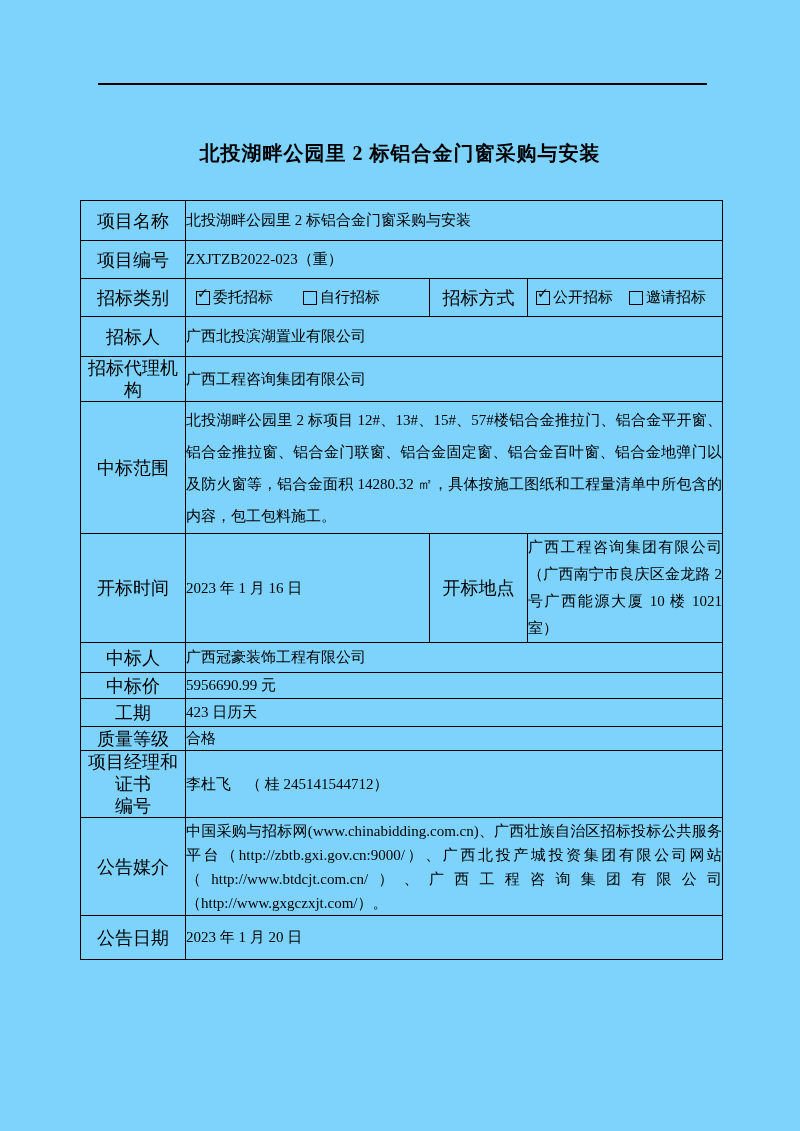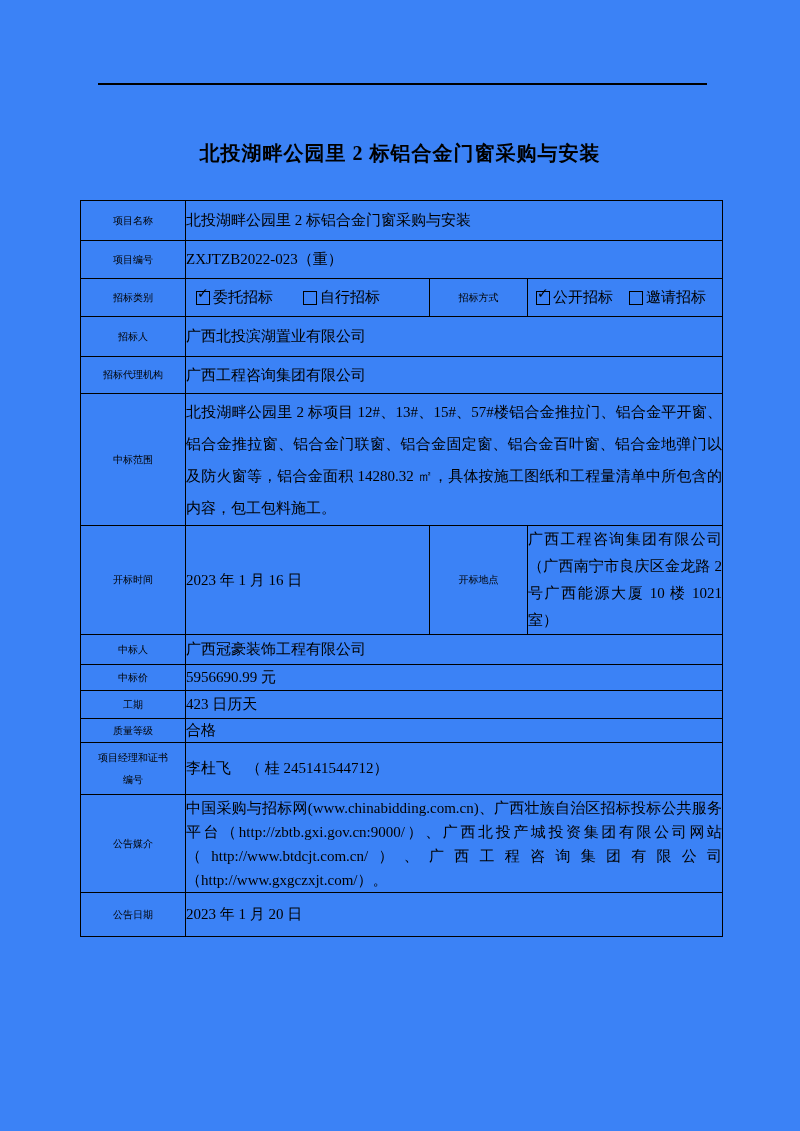--- a/index.html
+++ b/index.html
@@ -1,19 +1,19 @@
 <!DOCTYPE html>
 <html><head>
 <meta charset="utf-8">
 <style>
   html,body{margin:0;padding:0;background:#ffffff;}
   .page{
     position:relative;
     width:800px;height:1131px;
-    background:#3b82f6;
+    background:#7dd3fc;
     font-family:"Liberation Serif","DejaVu Serif",serif;
     color:#000;
     overflow:hidden;
   }
   .top-rule{
     position:absolute;top:83px;left:98px;
     width:609px;height:2px;background:#000;
   }
   .title-block{
     position:absolute;top:136px;left:0;width:800px;
@@ -26,21 +26,21 @@
     font-size:15px;
   }
   table.doc td{
     border:1px solid #000;
     padding:0;
     vertical-align:middle;
     overflow:hidden;
   }
   td.lbl{
     text-align:center;
-    font-size:10px;
+    font-size:18px;
     white-space:pre-line;
     line-height:22px;
     padding:0 2px;
   }
   td.val{
     padding:2px 9px;
     font-size:15px;
   }
   td.para{
     padding:3px 9px;

